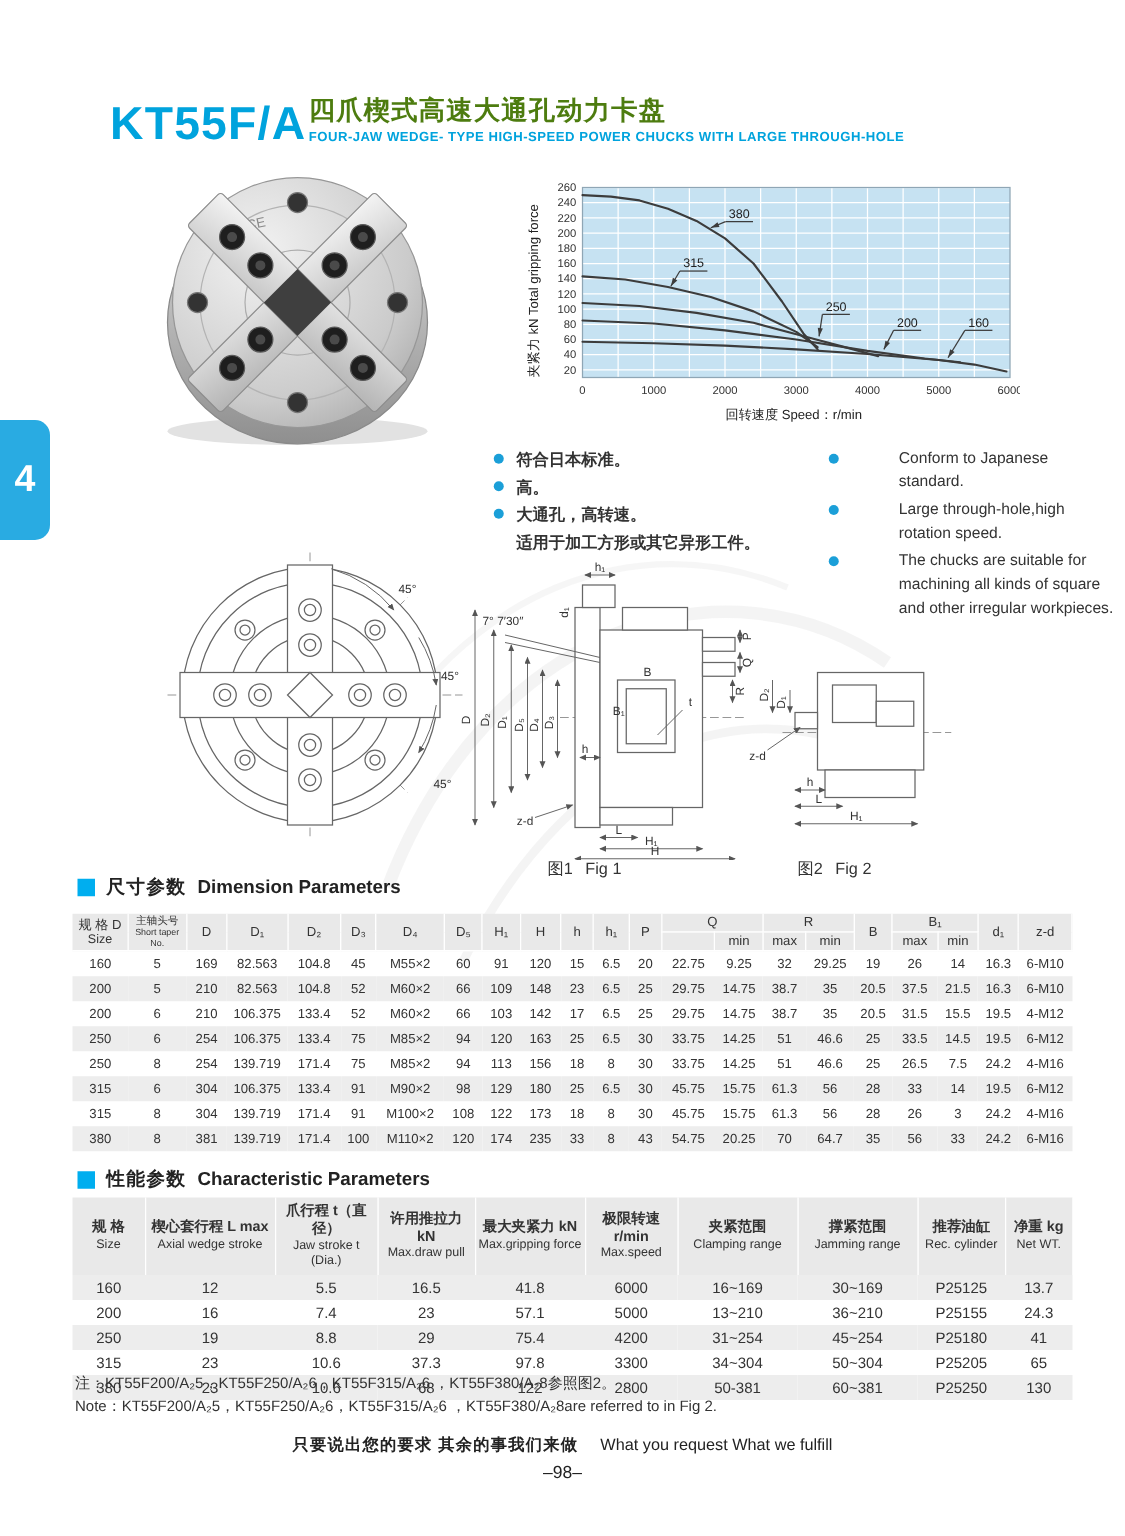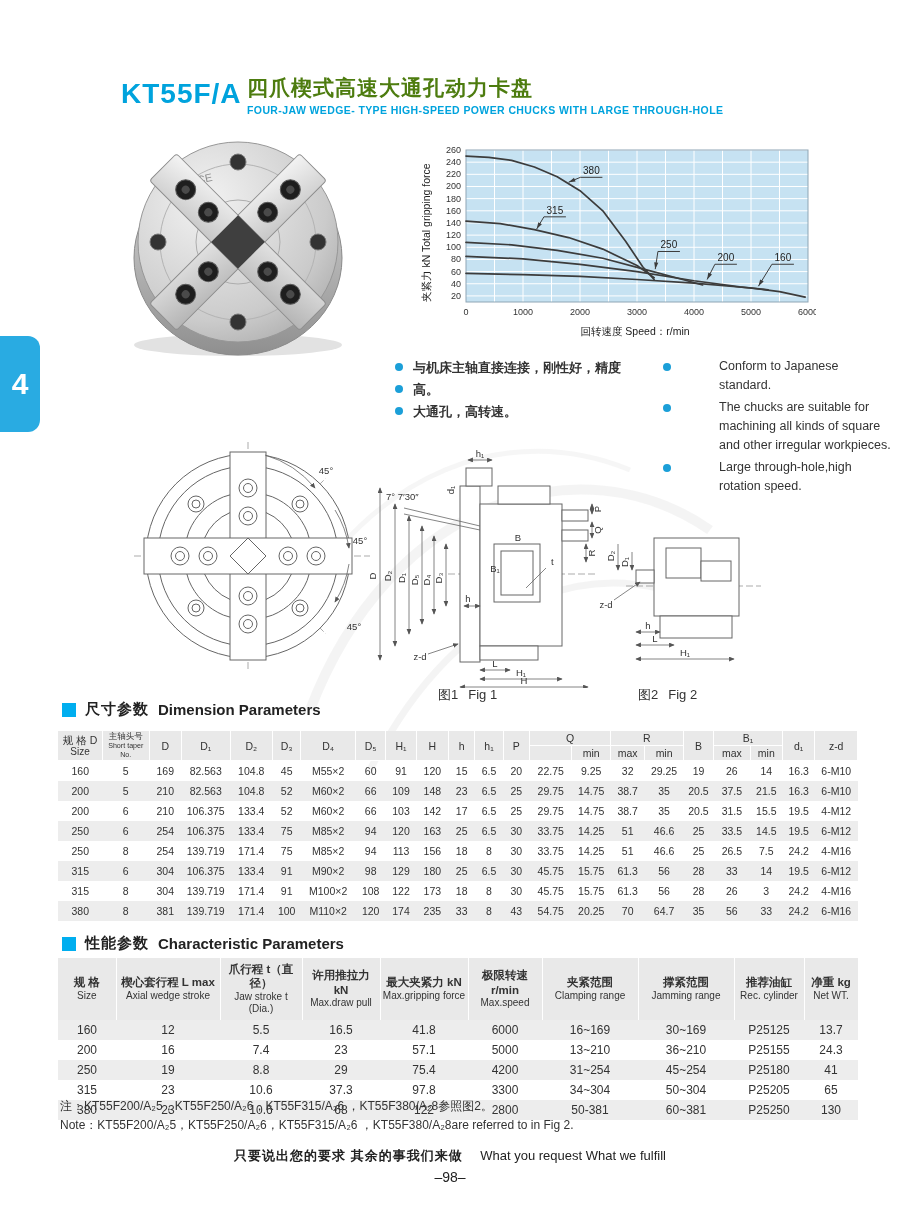--- a/index.html
+++ b/index.html
@@ -6,21 +6,21 @@
   body{width:900px;height:1229px;position:relative;overflow:hidden;
        font-family:"Liberation Sans","DejaVu Sans",sans-serif;color:#333;}
   .abs{position:absolute;}
 
   
   .side-tab{left:0;top:336px;width:40px;height:96px;background:#29abe2;
     border-radius:0 12px 12px 0;display:flex;align-items:center;justify-content:center;
     color:#fff;font-size:30px;font-weight:bold;}
 
   
-  .model{left:88px;top:78px;font-size:28px;font-weight:800;color:#00a3dd;letter-spacing:1px;margin-left:33px;}
+  .model{left:88px;top:78px;font-size:37px;font-weight:800;color:#00a3dd;letter-spacing:1px;}
   .title-cn{left:247px;top:74px;font-size:21px;font-weight:bold;color:#4d7c0f;letter-spacing:1px;}
   .title-en{left:247px;top:104px;font-size:10.5px;font-weight:bold;color:#00a3dd;letter-spacing:.4px;}
 
   
   .features{list-style:none;margin:0;padding:0;}
   .features li{display:flex;gap:10px;}
   .dot{width:8px;height:8px;border-radius:50%;background:#1b9fd8;margin-top:6px;flex:none;}
   .features-cn{left:395px;top:357px;width:275px;}
   .features-cn .btxt{font-size:13px;font-weight:bold;line-height:22px;}
   .cn-extra{margin-left:18px;font-size:13px;font-weight:bold;line-height:22px;}
@@ -211,46 +211,47 @@
     <line x1="351.92" y1="122.264" x2="373.92" y2="122.264" stroke="#3c3c3c" stroke-width="1"></line>
     <line x1="351.92" y1="122.264" x2="338.40999999999997" y2="144.192" stroke="#3c3c3c" stroke-width="1"></line>
     <polygon points="338.40999999999997,144.192 340.1566021655485,137.4134027354252 343.67901689792393,139.58358802520956" fill="#3c3c3c"></polygon>
     <text x="362.92" y="119.264" text-anchor="middle" class="clabel">160</text>
   </svg>
 
 <div class="abs features-cn">
   <ul class="features">
       <li>
         <span class="dot"></span>
-        <span class="btxt">与机床主轴直接连接，刚性好，精度</span>
+        <span class="btxt">符合日本标准。</span>
       </li>
       <li>
         <span class="dot"></span>
         <span class="btxt">高。</span>
       </li>
       <li>
         <span class="dot"></span>
         <span class="btxt">大通孔，高转速。</span>
       </li>
     </ul>
+  <div class="cn-extra">适用于加工方形或其它异形工件。</div>
 </div>
 
 <div class="abs features-en">
   <ul class="features">
       <li>
         <span class="dot"></span>
         <span class="btxt">Conform to Japanese standard.</span>
       </li>
       <li>
         <span class="dot"></span>
-        <span class="btxt">The chucks are suitable for machining all kinds of square and other irregular workpieces.</span>
+        <span class="btxt">Large through-hole,high rotation speed.</span>
       </li>
       <li>
         <span class="dot"></span>
-        <span class="btxt">Large through-hole,high rotation speed.</span>
+        <span class="btxt">The chucks are suitable for machining all kinds of square and other irregular workpieces.</span>
       </li>
     </ul>
 </div>
 
 <svg class="abs watermark" style="left:250px;top:380px" width="500" height="420" viewBox="0 0 500 420">
   <path d="M60,330 C140,120 330,60 460,150" stroke="#999" stroke-width="10" fill="none"></path>
   <path d="M120,390 C210,210 360,160 480,240" stroke="#999" stroke-width="7" fill="none"></path>
   <path d="M40,240 C120,90 260,40 380,90" stroke="#aaa" stroke-width="5" fill="none"></path>
 </svg>
 

